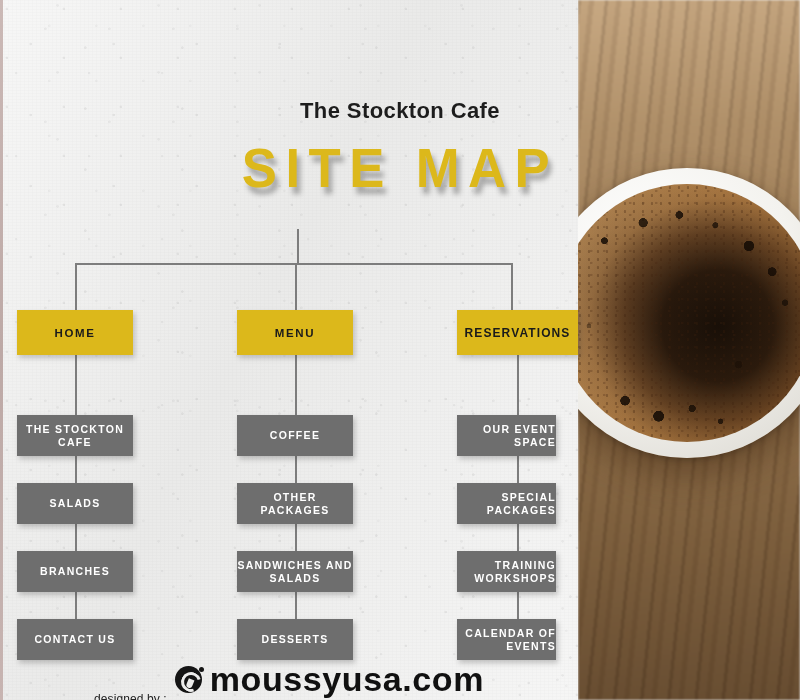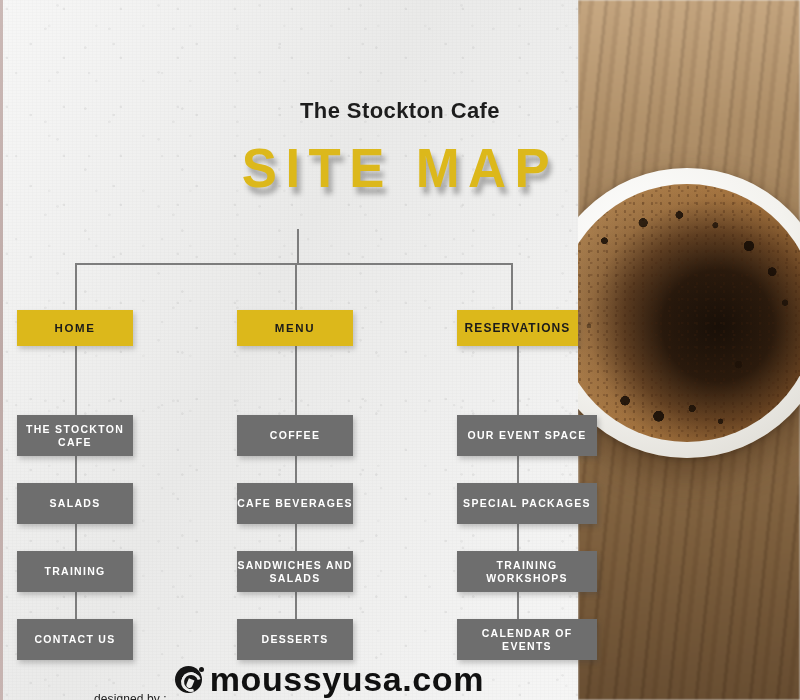--- a/index.html
+++ b/index.html
@@ -118,38 +118,38 @@
   .drop.c1{left:75px;}
   .drop.c2{left:295px;}
   .drop.c3{left:511px;}
   .vlink{position:absolute;width:2px;background:#7d7d7d;}
 
   
   .col{position:absolute;top:0;}
   .col1{left:17px;} .col2{left:237px;} .col3{left:457px;}
 
   .head{
-    position:absolute;top:310px;width:116px;height:36px;
+    position:absolute;top:310px;width:116px;height:45px;
     background:#dcb81b;color:#1b1b1b;
     display:flex;align-items:center;justify-content:center;
     font-size:11.5px;font-weight:bold;letter-spacing:1.6px;
     box-shadow:2px 3px 5px rgba(60,60,60,.26);
   }
   .head.wide{width:121px;font-size:12px;letter-spacing:1.1px;}
 
   .node{
     position:absolute;width:116px;height:41px;
     background:#6e6e6e;color:#ffffff;
     display:flex;align-items:center;justify-content:center;text-align:center;
     font-size:10.5px;font-weight:bold;letter-spacing:1.3px;line-height:13px;
     box-shadow:2px 3px 5px rgba(60,60,60,.28);
   }
   .node.r1{top:415px;} .node.r2{top:483px;}
   .node.r3{top:551px;} .node.r4{top:619px;}
-  .node.c3box{width:140px;}
+  .node.c3box{width:99px;text-align:right;}
 
   
   .footer{
     position:absolute;left:0;width:578px;top:662px;height:34px;
     display:flex;align-items:center;justify-content:center;gap:8px;
   }
   .designed{font-size:12px;color:#222;letter-spacing:.1px;margin-top:40px;}
   .logo-mark{
     width:27px;height:27px;border-radius:50%;
     background:#151515;position:relative;flex:0 0 auto;
@@ -212,28 +212,28 @@
 
   <div class="vlink" style="left:517px;top:343px;height:72px;"></div>
   <div class="vlink" style="left:517px;top:456px;height:27px;"></div>
   <div class="vlink" style="left:517px;top:524px;height:27px;"></div>
   <div class="vlink" style="left:517px;top:592px;height:27px;"></div>
 
   <div class="col col1">
     <div class="head">HOME</div>
     <div class="node r1">THE STOCKTON CAFE</div>
     <div class="node r2">SALADS</div>
-    <div class="node r3">TRAINING</div>
+    <div class="node r3">BRANCHES</div>
     <div class="node r4">CONTACT US</div>
   </div>
 
   <div class="col col2">
     <div class="head">MENU</div>
     <div class="node r1">COFFEE</div>
-    <div class="node r2">CAFE BEVERAGES</div>
+    <div class="node r2">OTHER PACKAGES</div>
     <div class="node r3">SANDWICHES AND SALADS</div>
     <div class="node r4">DESSERTS</div>
   </div>
 
   <div class="col col3">
     <div class="head wide">RESERVATIONS</div>
     <div class="node r1 c3box">OUR EVENT SPACE</div>
     <div class="node r2 c3box">SPECIAL PACKAGES</div>
     <div class="node r3 c3box">TRAINING WORKSHOPS</div>
     <div class="node r4 c3box">CALENDAR OF EVENTS</div>

